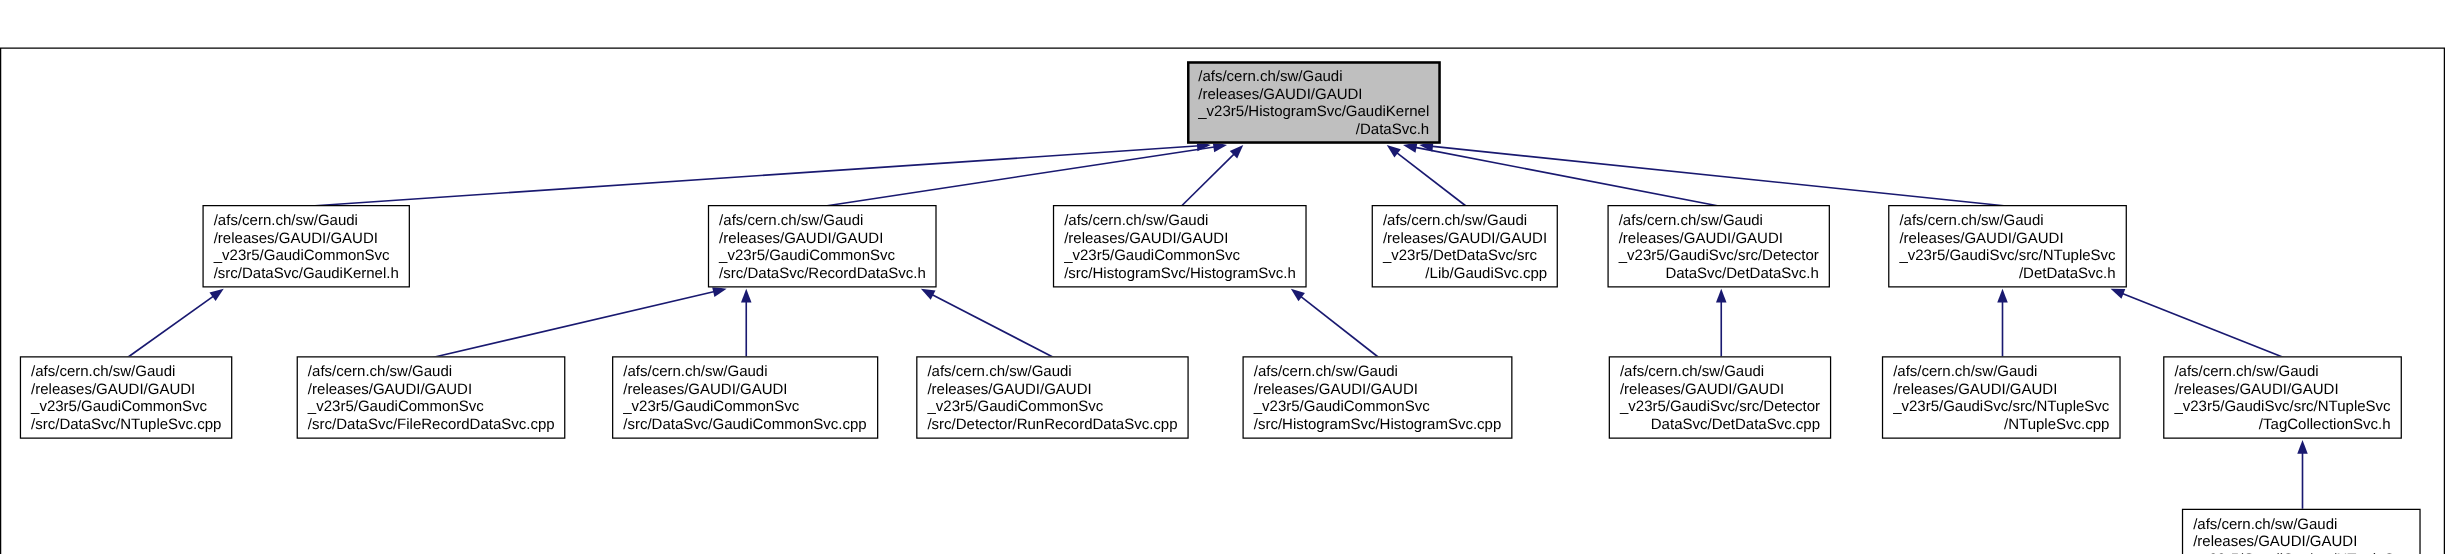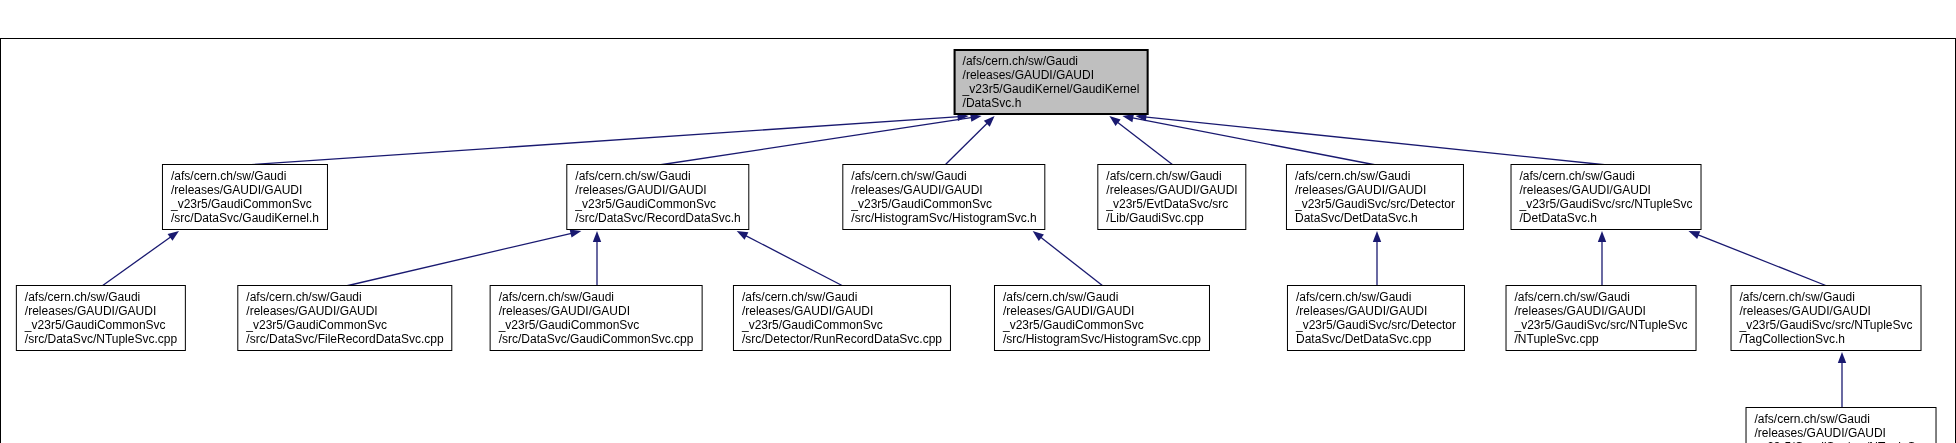--- a/index.html
+++ b/index.html
@@ -11,21 +11,21 @@
   }
   #edges{position:absolute;left:0;top:0;width:100%;height:100%;}
   .node{
     position:absolute;transform:translateX(-50%);
     background:#ffffff;border:1px solid #000000;
     padding:4px 8px;font-size:12px;line-height:14px;color:#000;
     white-space:nowrap;cursor:pointer;
   }
   .node.root{background:#bfbfbf;border-width:2px;padding:3px 7px;cursor:default;}
   .nline{text-align:left;}
-  .nline:last-child{text-align:left;}
+  .nline:last-child{text-align:right;}
 </style>
 </head>
 <body>
 
 <div id="canvas">
   <svg id="edges" xmlns="http://www.w3.org/2000/svg">
       <line x1="245" y1="126" x2="958.6299956769204" y2="77.6088899508547" stroke="#191970" stroke-width="1.3"></line>
       <polygon points="0,0 -11,4.2 -11,-4.2" fill="#191970" transform="translate(967.609375,77) rotate(-3.87927698735032)"></polygon>
       <line x1="658" y1="126" x2="971.7114254192421" y2="78.35147817529213" stroke="#191970" stroke-width="1.3"></line>
       <polygon points="0,0 -11,4.2 -11,-4.2" fill="#191970" transform="translate(980.609375,77) rotate(-8.63644472202286)"></polygon>
@@ -53,21 +53,21 @@
       <polygon points="0,0 -11,4.2 -11,-4.2" fill="#191970" transform="translate(1601,192) rotate(-90)"></polygon>
       <line x1="1826" y1="247" x2="1695.8490980228364" y2="195.32135646253627" stroke="#191970" stroke-width="1.3"></line>
       <polygon points="0,0 -11,4.2 -11,-4.2" fill="#191970" transform="translate(1687.484375,192) rotate(-158.34360045102014)"></polygon>
       <line x1="1841" y1="369" x2="1841" y2="322" stroke="#191970" stroke-width="1.3"></line>
       <polygon points="0,0 -11,4.2 -11,-4.2" fill="#191970" transform="translate(1841,313) rotate(-90)"></polygon>
     </svg>
 
 <div class="node root" style="left: 1050px; top: 10px; background: rgb(191, 191, 191); border-color: rgb(0, 0, 0);">
       <div class="nline">/afs/cern.ch/sw/Gaudi</div>
       <div class="nline">/releases/GAUDI/GAUDI</div>
-      <div class="nline">_v23r5/GaudiKernel/GaudiKernel</div>
+      <div class="nline">_v23r5/HistogramSvc/GaudiKernel</div>
       <div class="nline">/DataSvc.h</div>
     </div>
     <div class="node" style="left: 244px; top: 125px; background: rgb(255, 255, 255); border-color: rgb(0, 0, 0);">
       <div class="nline">/afs/cern.ch/sw/Gaudi</div>
       <div class="nline">/releases/GAUDI/GAUDI</div>
       <div class="nline">_v23r5/GaudiCommonSvc</div>
       <div class="nline">/src/DataSvc/GaudiKernel.h</div>
     </div>
     <div class="node" style="left: 657px; top: 125px; background: rgb(255, 255, 255); border-color: rgb(0, 0, 0);">
       <div class="nline">/afs/cern.ch/sw/Gaudi</div>
@@ -77,21 +77,21 @@
     </div>
     <div class="node" style="left: 943px; top: 125px; background: rgb(255, 255, 255); border-color: rgb(0, 0, 0);">
       <div class="nline">/afs/cern.ch/sw/Gaudi</div>
       <div class="nline">/releases/GAUDI/GAUDI</div>
       <div class="nline">_v23r5/GaudiCommonSvc</div>
       <div class="nline">/src/HistogramSvc/HistogramSvc.h</div>
     </div>
     <div class="node" style="left: 1171px; top: 125px; background: rgb(255, 255, 255); border-color: rgb(0, 0, 0);">
       <div class="nline">/afs/cern.ch/sw/Gaudi</div>
       <div class="nline">/releases/GAUDI/GAUDI</div>
-      <div class="nline">_v23r5/EvtDataSvc/src</div>
+      <div class="nline">_v23r5/DetDataSvc/src</div>
       <div class="nline">/Lib/GaudiSvc.cpp</div>
     </div>
     <div class="node" style="left: 1374px; top: 125px; background: rgb(255, 255, 255); border-color: rgb(0, 0, 0);">
       <div class="nline">/afs/cern.ch/sw/Gaudi</div>
       <div class="nline">/releases/GAUDI/GAUDI</div>
       <div class="nline">_v23r5/GaudiSvc/src/Detector</div>
       <div class="nline">DataSvc/DetDataSvc.h</div>
     </div>
     <div class="node" style="left: 1605px; top: 125px; background: rgb(255, 255, 255); border-color: rgb(0, 0, 0);">
       <div class="nline">/afs/cern.ch/sw/Gaudi</div>

